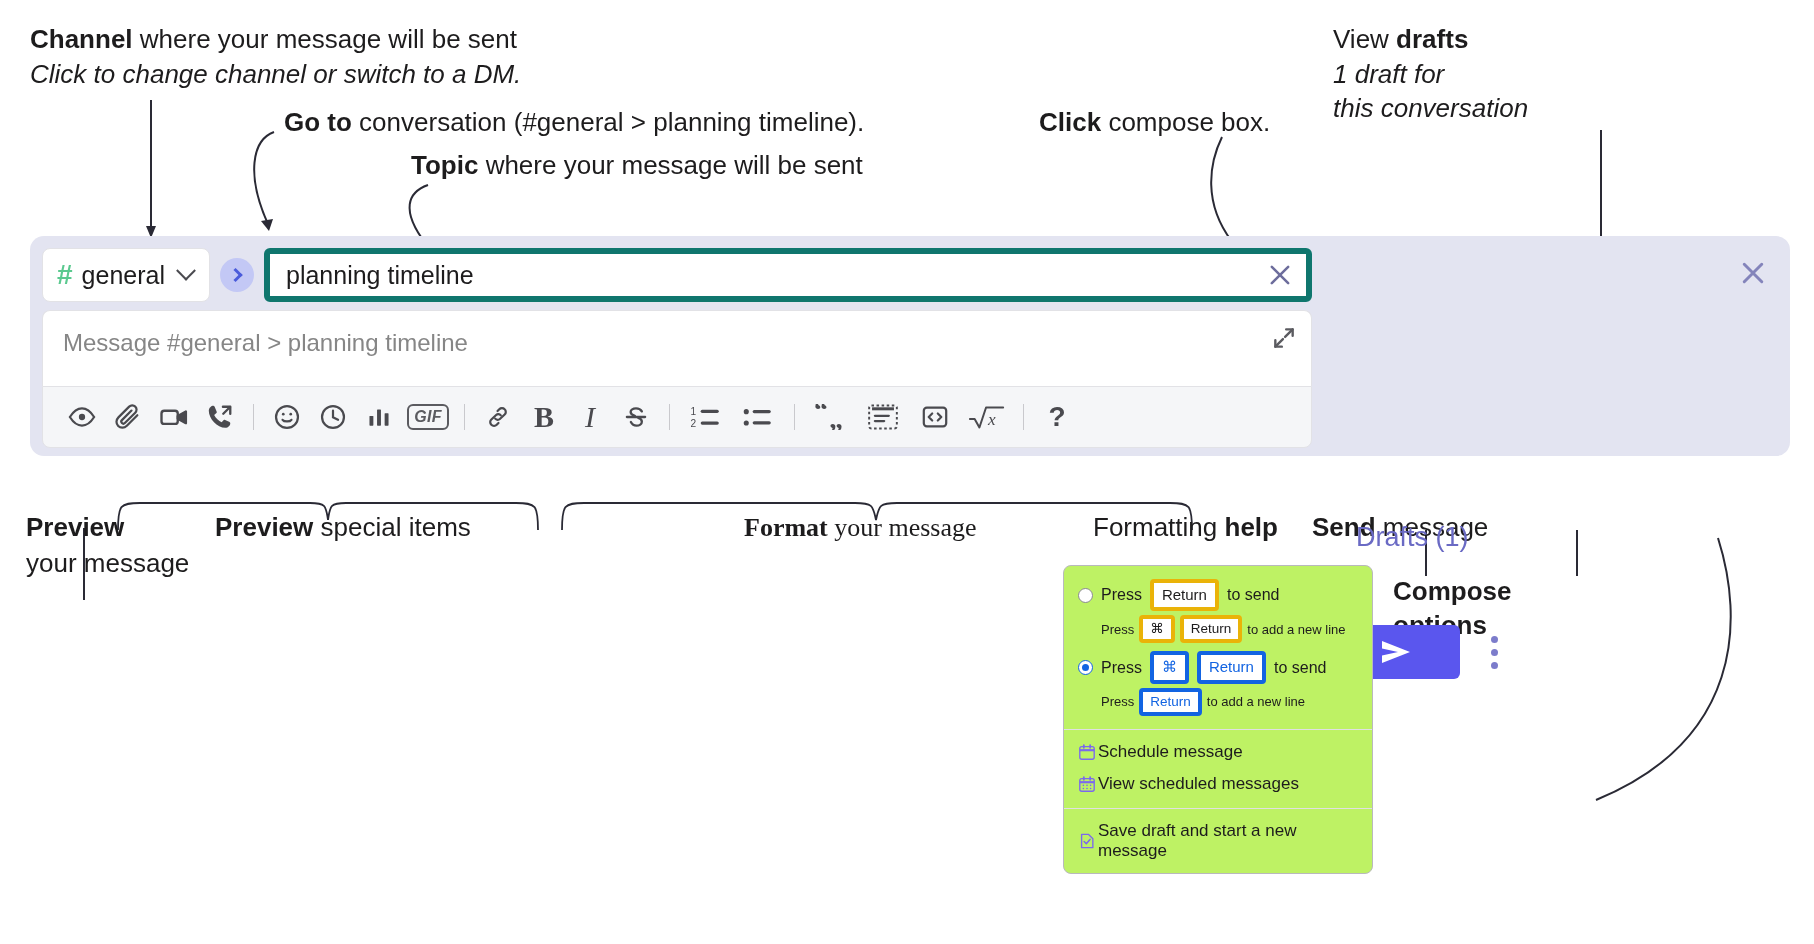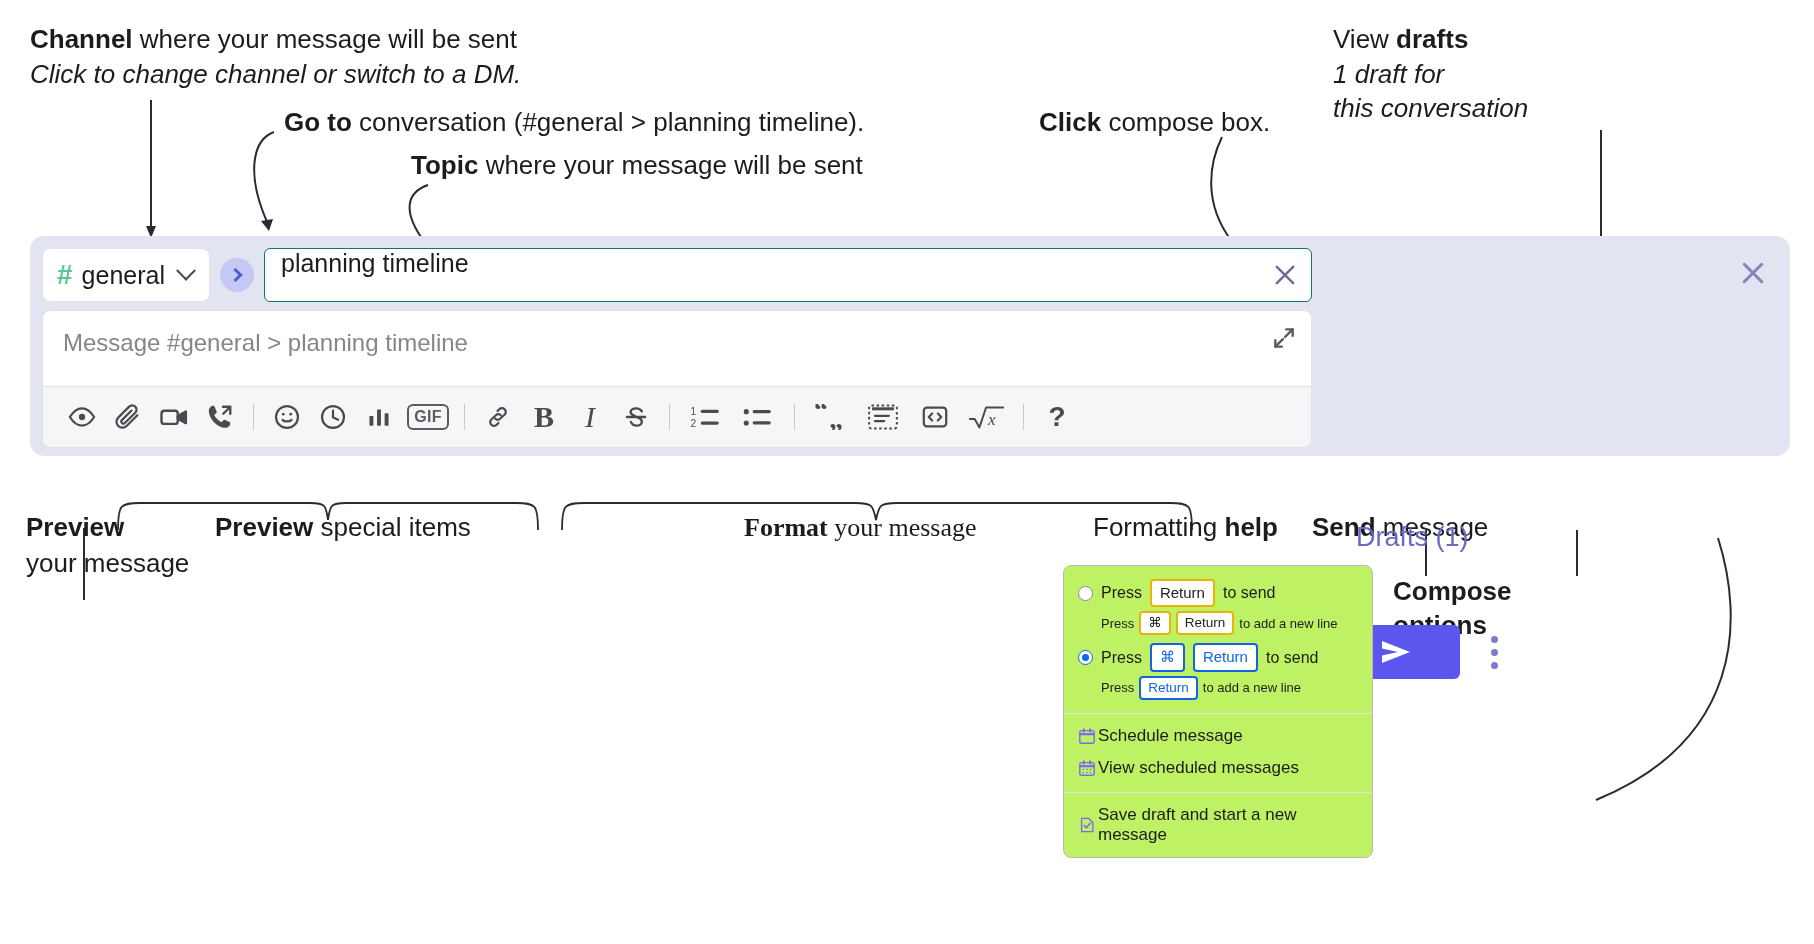--- a/index.html
+++ b/index.html
@@ -83,24 +83,24 @@
     width: 10px; height: 10px;
     border-right: 3px solid #4a5bdb;
     border-top: 3px solid #4a5bdb;
     transform: rotate(45deg) translate(-1px,1px);
   }
 
   .topic-field {
     flex: 1;
     position: relative;
     background: #ffffff;
-    border: 1px solid #0f766e;
+    border: 6px solid #0f766e;
     border-radius: 6px;
     height: 54px;
-    display: flex; 
+    display: flex; align-items: center;
     padding: 0 52px 0 16px;
     cursor: text;
   }
   .topic-value { font-size: 25px; color: #1d1c1d; }
   .topic-clear {
     position: absolute; right: 12px; top: 50%;
     transform: translateY(-50%);
     width: 28px; height: 28px;
     cursor: pointer;
   }
@@ -141,21 +141,21 @@
   }
   .tb-btn.wide { width: 52px; }
   .tb-sep { width: 1px; height: 26px; background: #c9c9cd; margin: 0 10px; flex: none; }
   .glyph-b { font-family: "Liberation Serif", serif; font-size: 30px; font-weight: 700; color: #4a4a4f; }
   .glyph-i { font-family: "Liberation Serif", serif; font-size: 30px; font-style: italic; color: #4a4a4f; }
   .glyph-help { font-family: "Liberation Sans", sans-serif; font-size: 28px; font-weight: 700; color: #4a4a4f; }
   .gif-box {
     border: 2.4px solid #5b5b60;
     border-radius: 6px;
     font-size: 16px; font-weight: 700; color: #5b5b60;
-    padding: 2px 5px; letter-spacing: 0.3px;
+    padding: 2px 5px; letter-spacing: 0.3px; font-style: italic;
   }
 
   
   .drafts-label {
     position: absolute;
     left: 1326px; top: 286px;
     font-size: 27px;
     color: #6a6ac4;
     cursor: pointer;
   }
@@ -212,21 +212,21 @@
     border-radius: 50%; background: #1264e2;
   }
   .radio-row .t { font-size: 16px; }
   .sub-row {
     display: flex; align-items: center; gap: 5px;
     padding: 1px 14px 5px 37px;
     font-size: 13px;
   }
   .key {
     display: inline-flex; align-items: center; justify-content: center;
-    border: 2px solid #eab308; border-radius: 4px;
+    border: 4px solid #eab308; border-radius: 4px;
     padding: 1px 7px; font-size: 13.5px; background: #fff; color: #1d1c1d;
     line-height: 1.35;
   }
   .radio-row .key { font-size: 15px; padding: 2px 8px; }
   .key.blue { border-color: #1264e2; color: #1264e2; }
   .popup-sep { height: 1px; background: #e0e0e3; margin: 8px 0 6px 0; }
   .menu-row {
     display: flex; align-items: center; gap: 2px;
     padding: 6px 14px; cursor: pointer; font-size: 17px;
   }

